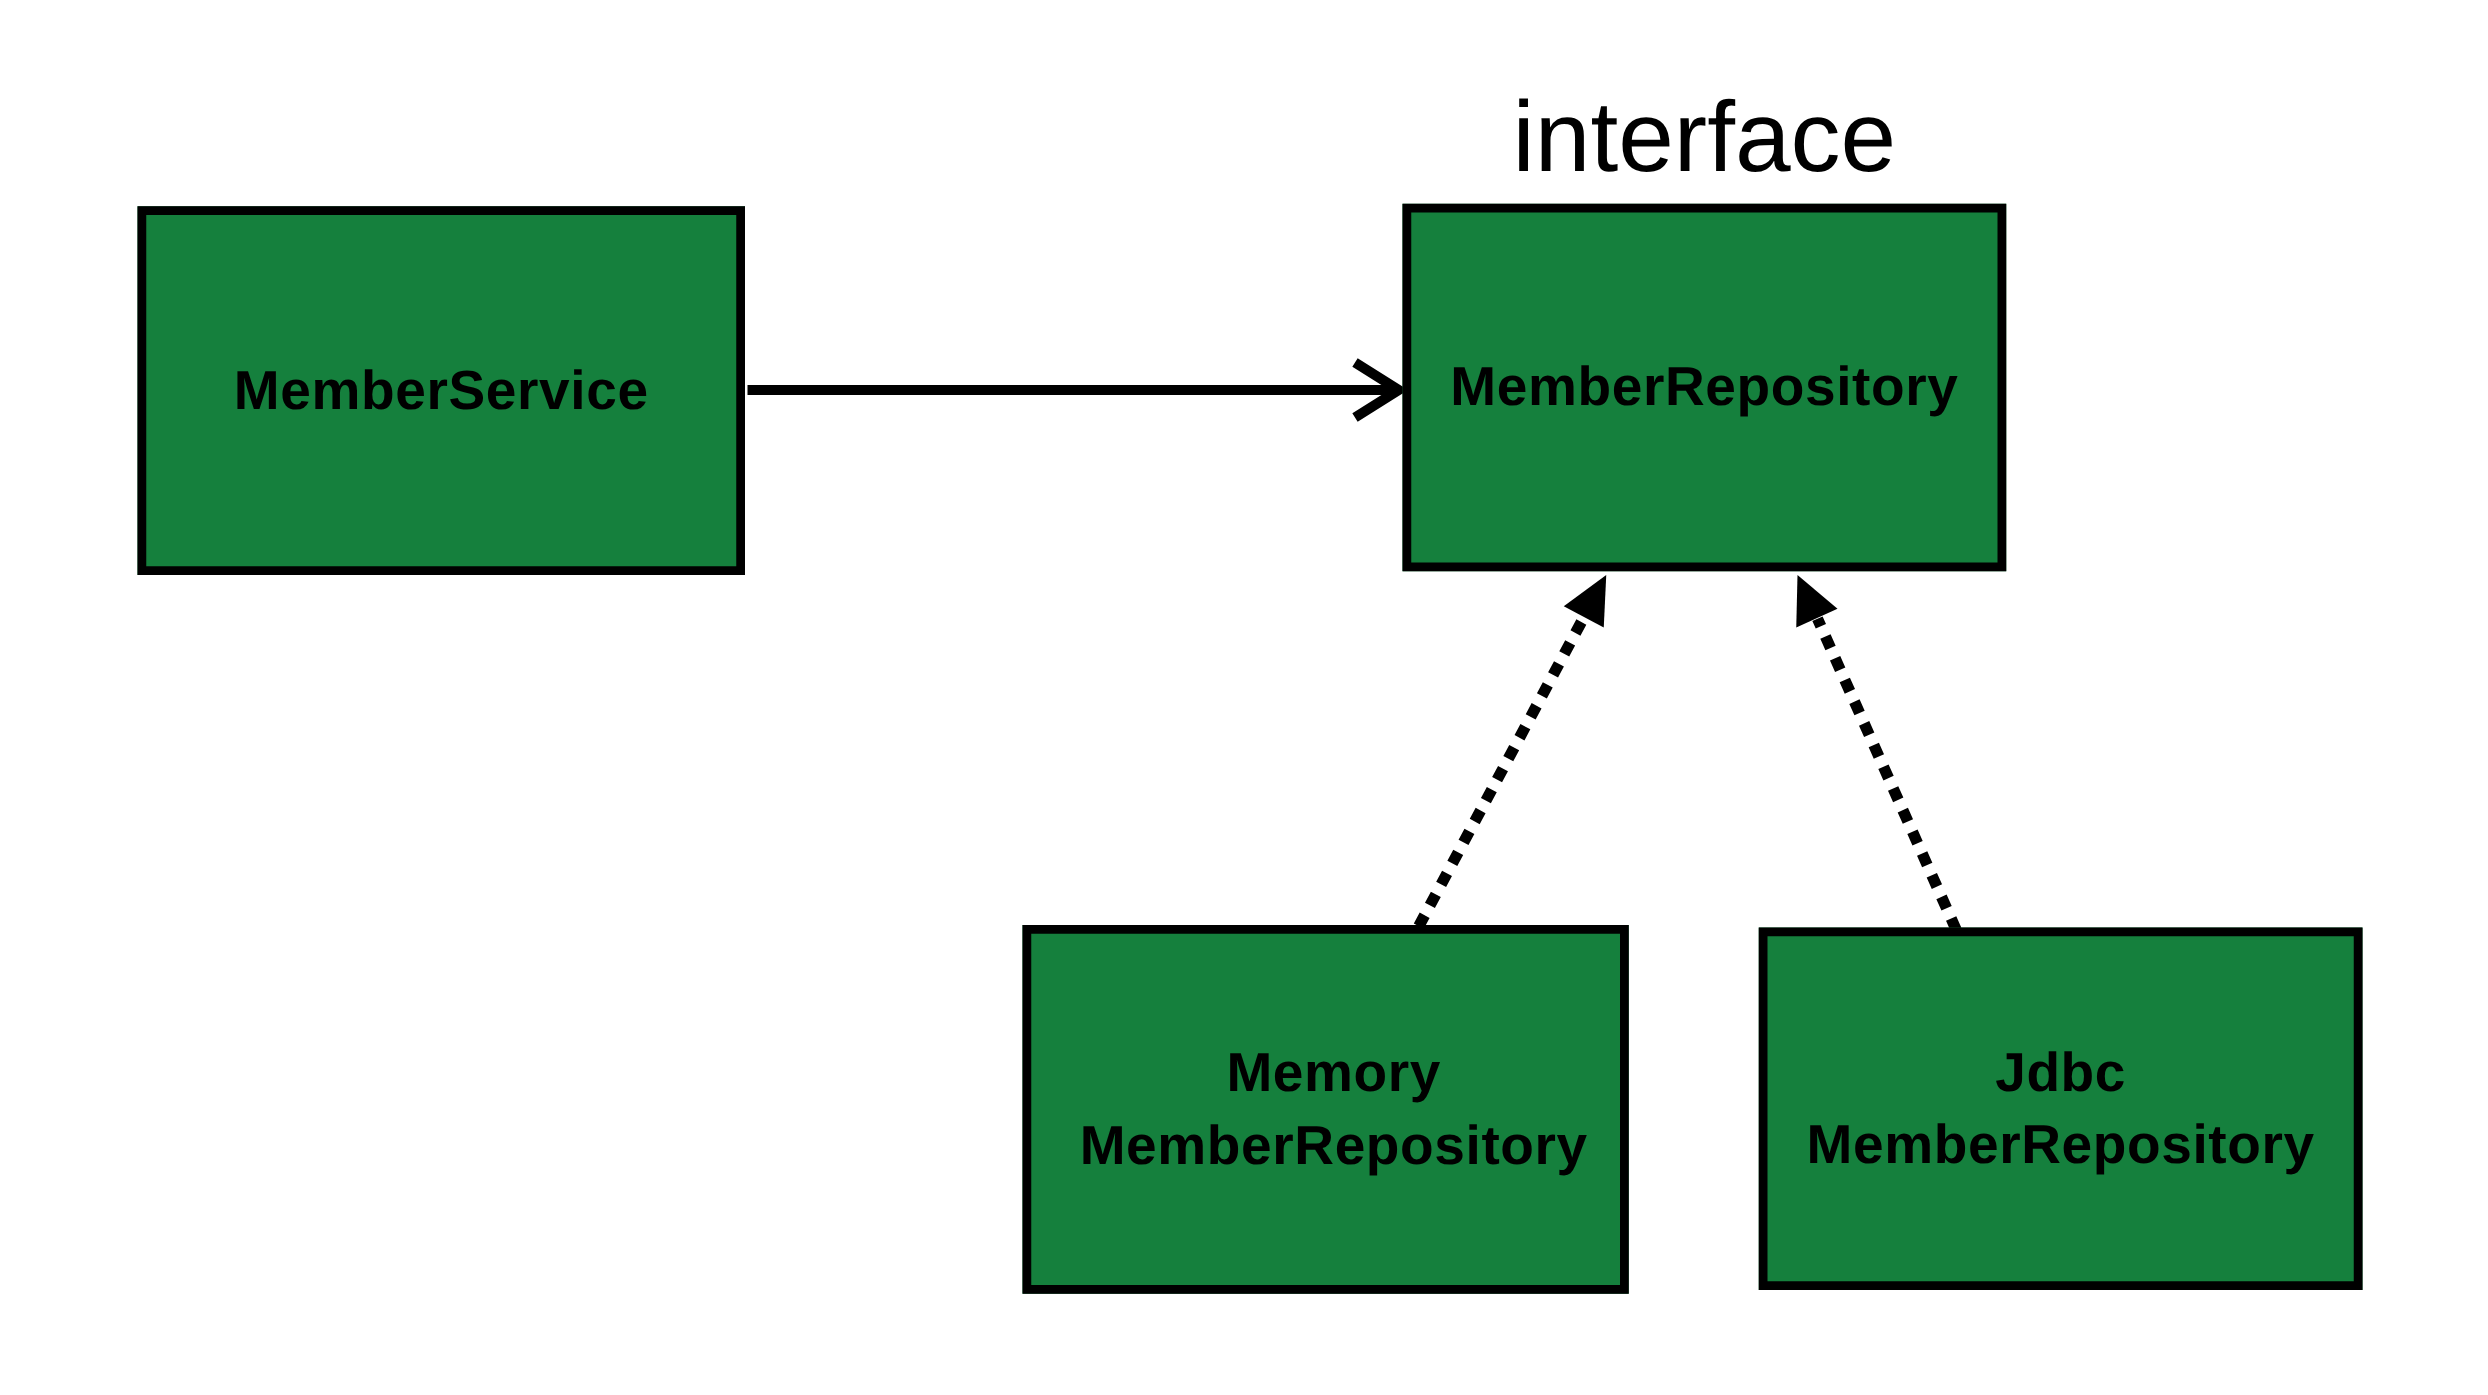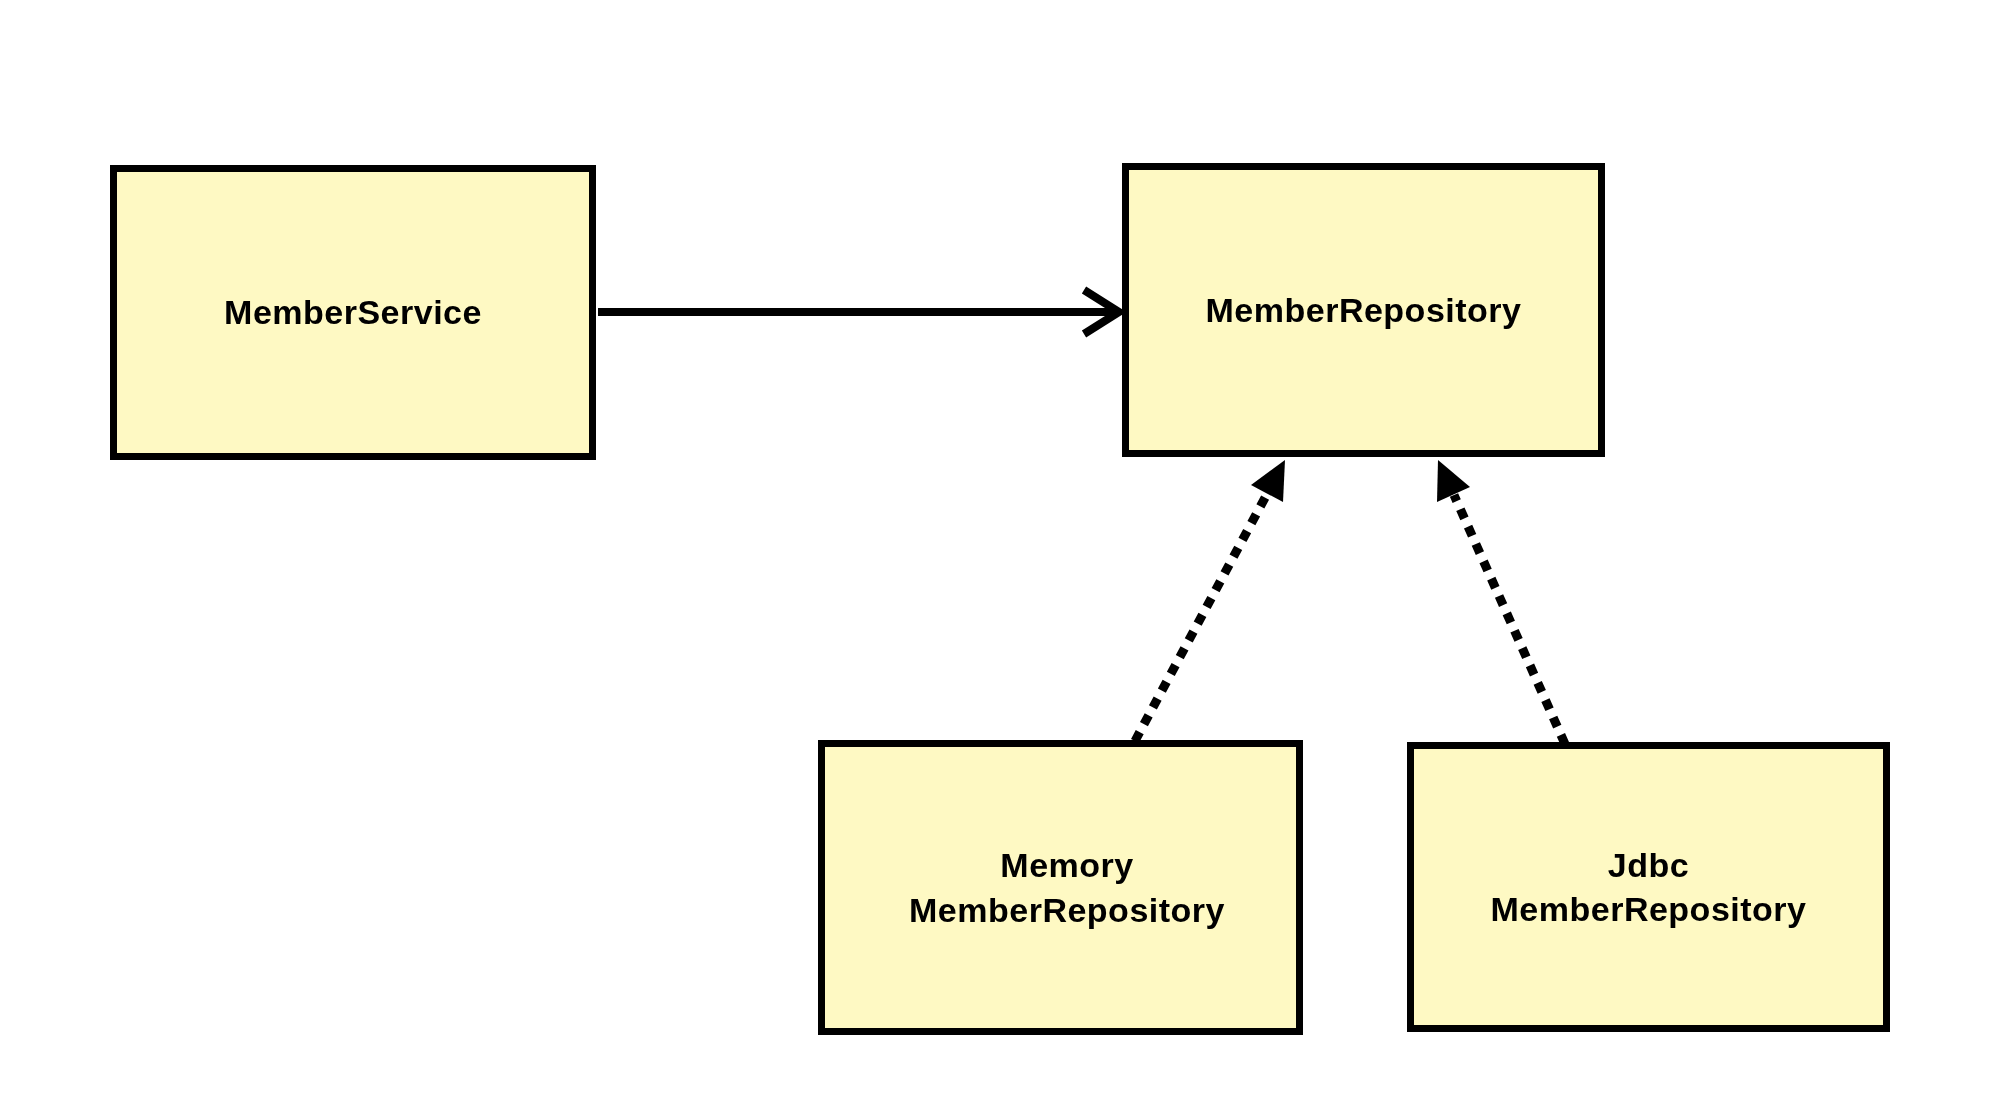--- a/index.html
+++ b/index.html
@@ -20,28 +20,28 @@
     position: absolute;
     left: 0;
     top: 0;
     width: 1990px;
     height: 1116px;
   }
   .node {
     position: absolute;
     box-sizing: border-box;
     border: 7px solid #000000;
-    background: #fef9c3;
+    background: #15803d;
     display: flex;
     flex-direction: column;
     align-items: center;
     justify-content: center;
     text-align: center;
     font-weight: 700;
-    font-size: 34px;
+    font-size: 44px;
     line-height: 1.3;
     letter-spacing: 0.5px;
   }
   #node-member-service   { left: 110px;  top: 165px; width: 486px; height: 295px; }
   #node-member-repository{ left: 1122px; top: 163px; width: 483px; height: 294px; }
   #node-memory           { left: 818px;  top: 740px; width: 485px; height: 295px; padding-left: 13px; }
   #node-jdbc             { left: 1407px; top: 742px; width: 483px; height: 290px; text-align: center; }
   #interface-label {
     position: absolute;
     left: 1122px;
@@ -65,20 +65,21 @@
     <line x1="598" y1="312" x2="1114" y2="312" stroke="#000000" stroke-width="8"></line>
     <polyline points="1084,290 1119,312 1084,334" fill="none" stroke="#000000" stroke-width="8" stroke-linecap="butt" stroke-linejoin="miter"></polyline>
 
     <line x1="1135" y1="741" x2="1267" y2="494" stroke="#000000" stroke-width="9" stroke-dasharray="10 9"></line>
     <polygon points="1285,460 1283,502 1251,485" fill="#000000"></polygon>
 
     <line x1="1565" y1="744" x2="1454" y2="495" stroke="#000000" stroke-width="9" stroke-dasharray="10 9"></line>
     <polygon points="1438,460 1470,487 1437,502" fill="#000000"></polygon>
   </svg>
 
+  <div id="interface-label">interface</div>
 
   <div class="node" id="node-member-service">
     <span>MemberService</span>
   </div>
 
   <div class="node" id="node-member-repository">
     <span>MemberRepository</span>
   </div>
 
   <div class="node" id="node-memory">

